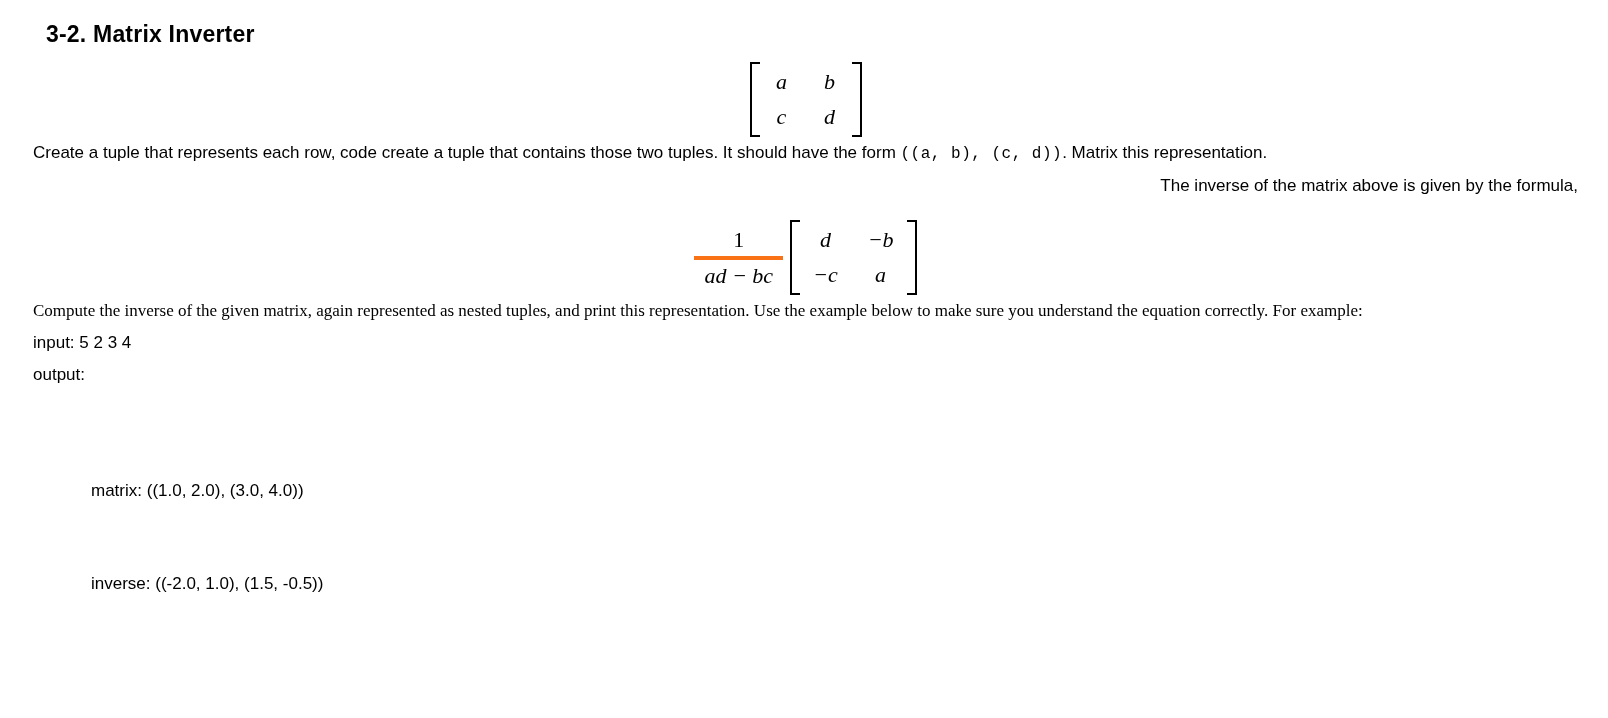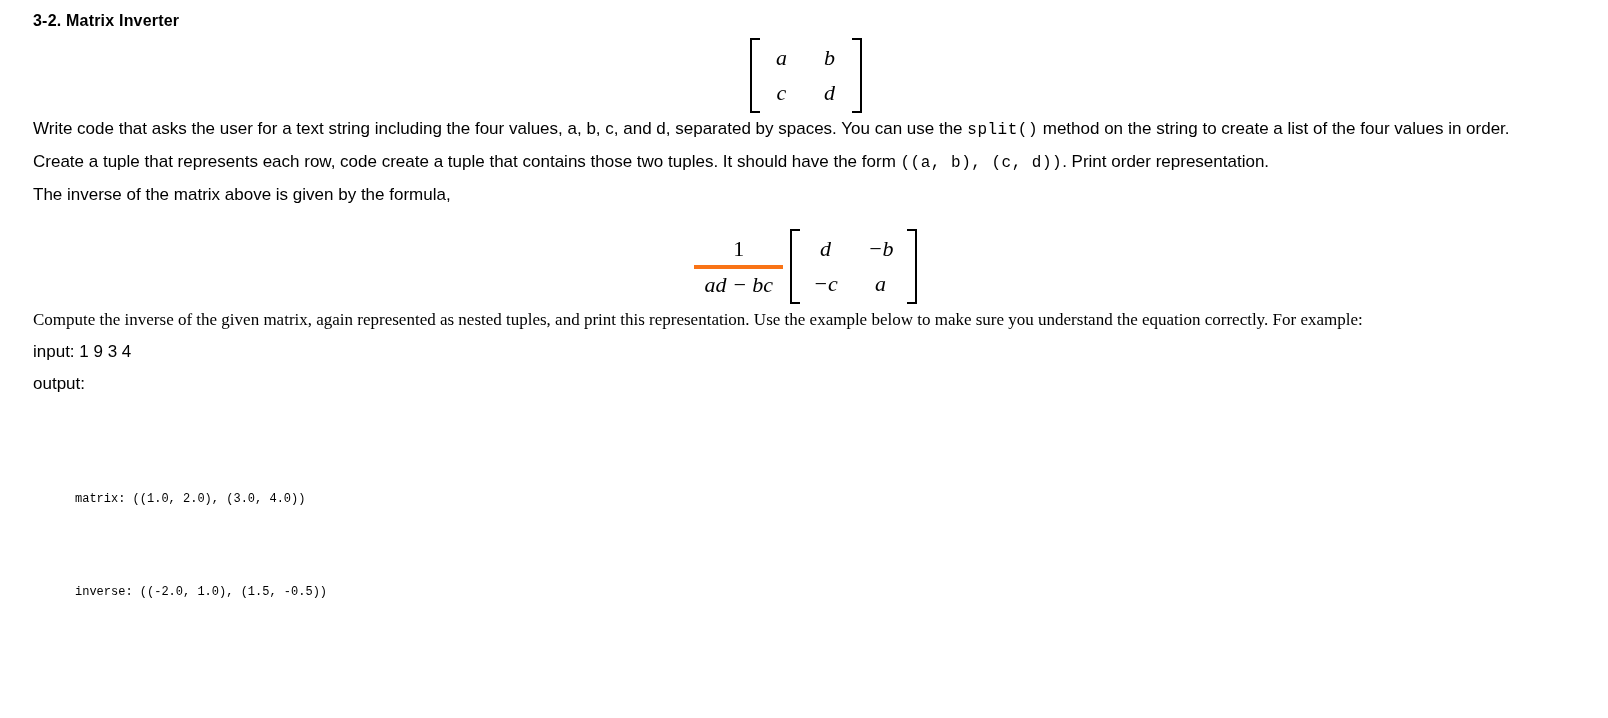--- a/index.html
+++ b/index.html
@@ -13,34 +13,34 @@
   .page {
     box-sizing: border-box;
     width: 1608px;
     height: 718px;
     padding: 6px 30px 0 33px;
     color: #000000;
     font-family: "Liberation Sans", sans-serif;
     font-size: 17px;
   }
   h1.title {
-    font-size: 16px;
+    font-size: 23px;
     line-height: 30px;
-    margin: 0;
+    margin: 13px;
     font-weight: bold;
     letter-spacing: 0.2px;
   }
   p.body-text {
     margin: 0;
     line-height: 32px;
     max-width: 1548px;
   }
   .mt-intro   { margin-top: 22px; }
   .mt-p3      { margin-top: 22px; }
-  .mt-p4      { margin-top: 14px; }
+  .mt-p4      { margin-top: 14px; text-align: right; }
   .mt-p5      { margin-top: 12px; font-family: Liberation Serif, serif; }
   .mt-input   { margin-top: 28px; }
   .mt-output  { margin-top: 18px; }
 
   .inline-code {
     font-family: "Liberation Mono", monospace;
     font-size: 16px;
     letter-spacing: 0.5px;
   }
 
@@ -88,25 +88,25 @@
     margin-right: 7px;
   }
   .fraction .num { padding: 0 6px 3px; font-style: normal; }
   .fraction .den {
     border-top: 4px solid #f97316;
     padding: 3px 10px 0;
     font-style: italic;
   }
 
   .code-block {
-    font-family: Liberation Mono, monospace;
-    font-size: 12px;
+    font-family: Liberation Sans, sans-serif;
+    font-size: 17px;
     line-height: 31px;
     margin-top: 22px;
-    margin-left: 42px;
+    margin-left: 58px;
     white-space: pre;
   }
 </style>
 </head>
 <body>
 
 <div class="page">
 
   <h1 class="title">3-2. Matrix Inverter</h1>
 
@@ -117,23 +117,22 @@
       <span class="matrix-cells">
         <span>a</span>
         <span>b</span>
         <span>c</span>
         <span>d</span>
       </span>
       <span class="bracket right"></span>
     </span>
   </div>
 
-  <p class="body-text"><span>Write code that asks the user for a text string including the four values, a, b, c, and d, separated by spaces. You can use the </span><span class="inline-code">split()</span><span> method on the string to create a list of the four values in order.</span></p>
 
-  <p class="body-text mt-p3"><span>Create a tuple that represents each row, code create a tuple that contains those two tuples. It should have the form </span><span class="inline-code">((a, b), (c, d))</span><span>. Print order representation.</span></p>
+  <p class="body-text mt-p3"><span>Create a tuple that represents each row, code create a tuple that contains those two tuples. It should have the form </span><span class="inline-code">((a, b), (c, d))</span><span>. Matrix this representation.</span></p>
 
   <p class="body-text mt-p4">The inverse of the matrix above is given by the formula,</p>
 
   <div class="math-display second">
     <span class="fraction">
       <span class="num">1</span>
       <span class="den">ad − bc</span>
     </span>
     <span class="matrix">
       <span class="bracket left"></span>
@@ -142,21 +141,21 @@
         <span>−b</span>
         <span>−c</span>
         <span>a</span>
       </span>
       <span class="bracket right"></span>
     </span>
   </div>
 
   <p class="body-text mt-p5">Compute the inverse of the given matrix, again represented as nested tuples, and print this representation. Use the example below to make sure you understand the equation correctly. For example:</p>
 
-  <p class="body-text mt-input">input: 1 9 3 4</p>
+  <p class="body-text mt-input">input: 5 2 3 4</p>
 
   <p class="body-text mt-output">output:</p>
 
   <div class="code-block">
     <div>matrix: ((1.0, 2.0), (3.0, 4.0))</div>
     <div>inverse: ((-2.0, 1.0), (1.5, -0.5))</div>
   </div>
 
 </div>
 

